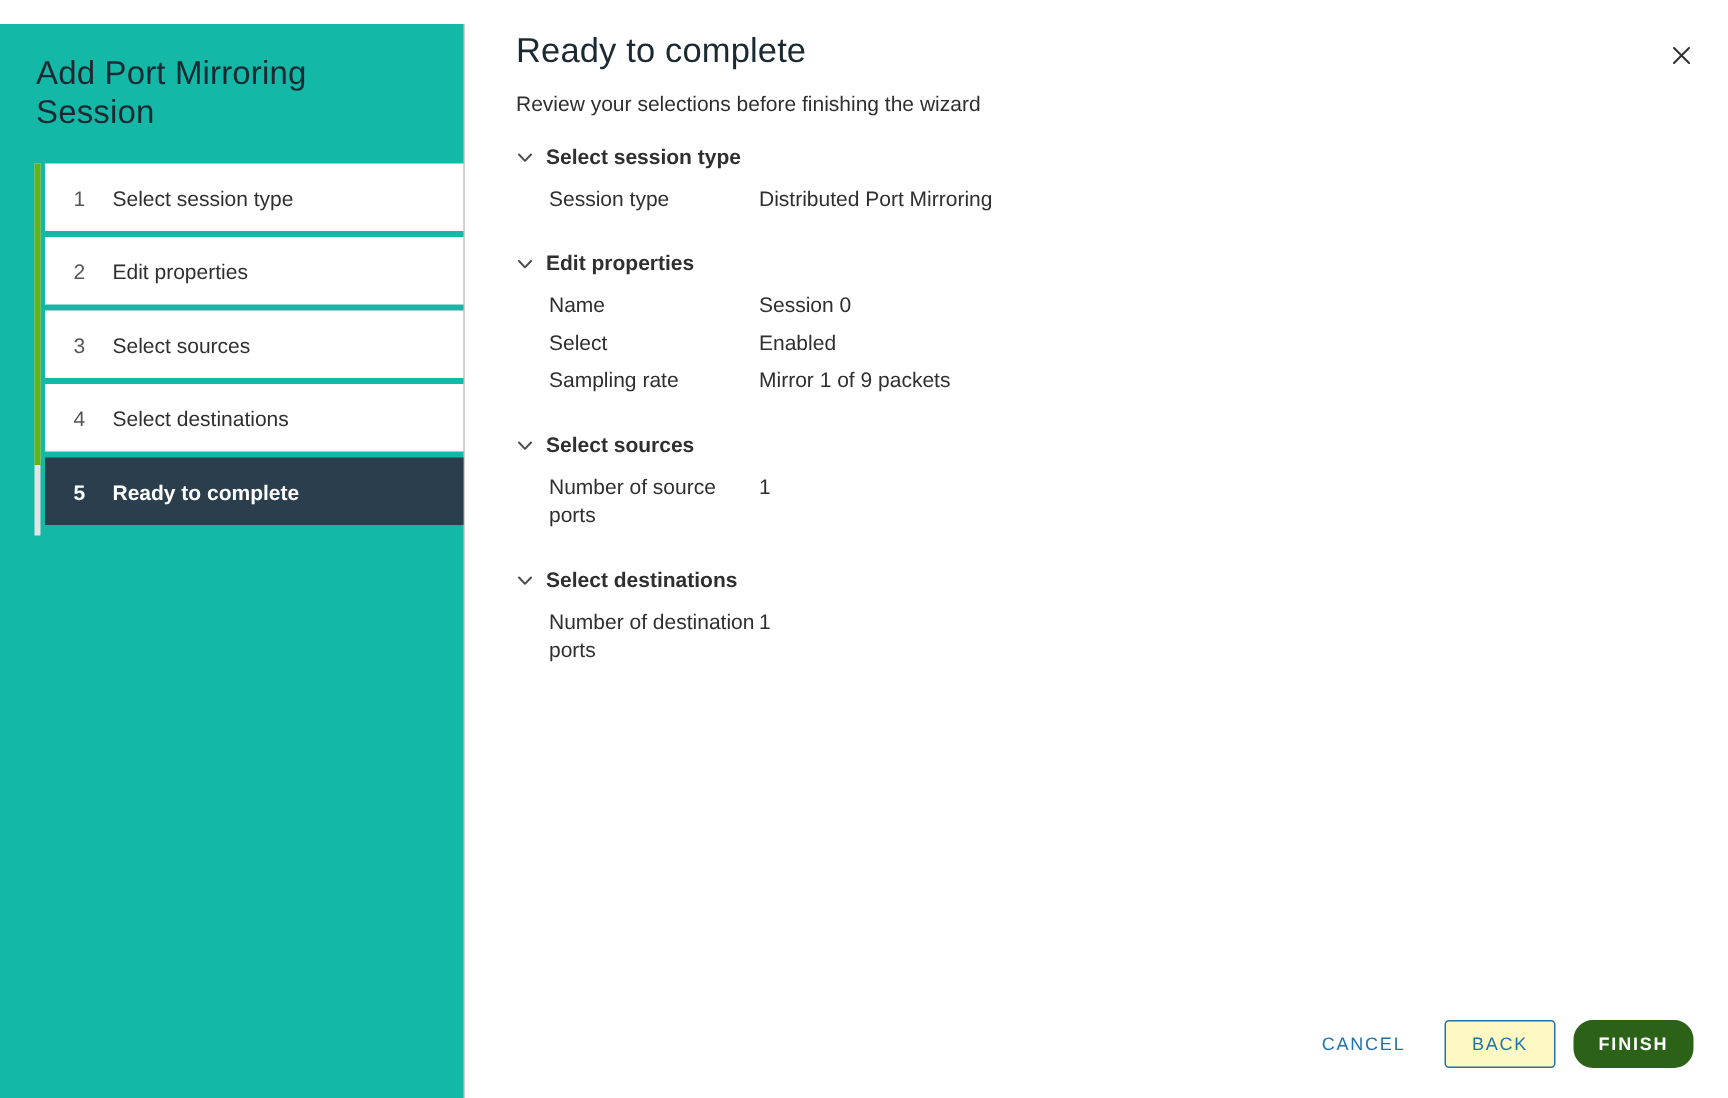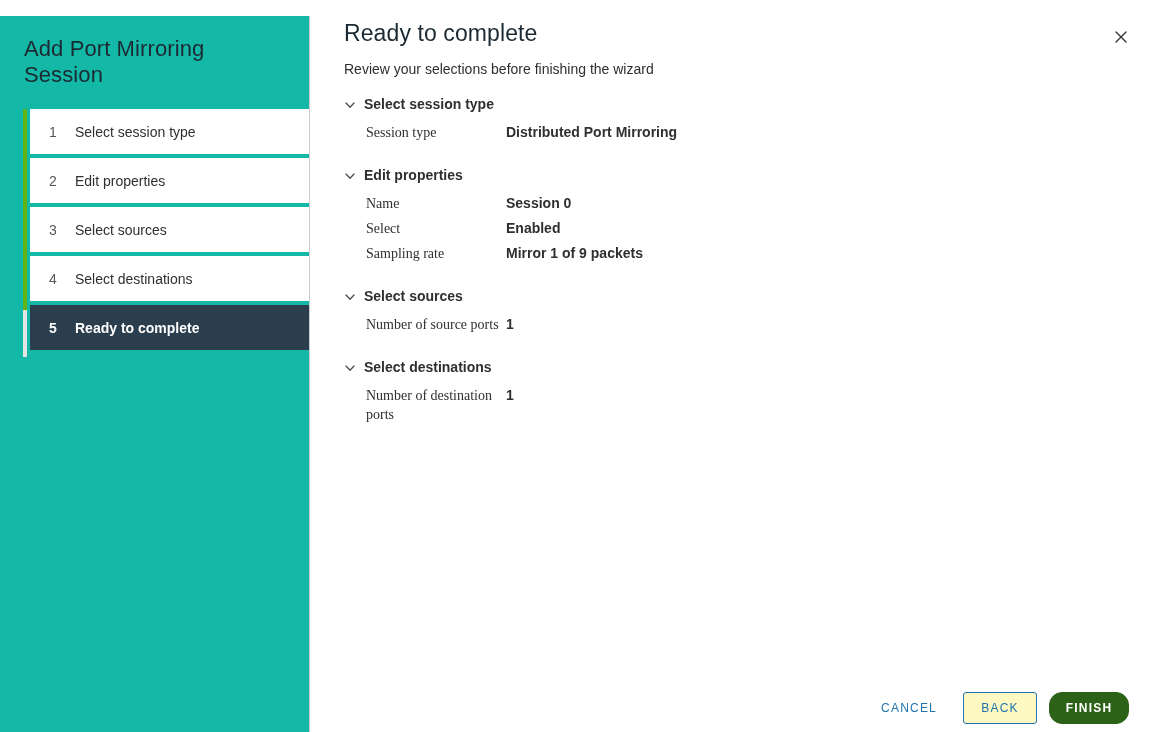--- a/index.html
+++ b/index.html
@@ -170,33 +170,31 @@
     margin-bottom: 6px;
     line-height: 19px;
   }
   .row .k {
     width: 162px;
     flex: 0 0 162px;
     padding-left: 22px;
     box-sizing: border-box;
     font-size: 14px;
     color: #2f2f2f;
-    font-family: Liberation Serif, serif;
   }
   .row .v {
     font-size: 14px;
     color: #2f2f2f;
-    font-weight: bold;
   }
 
   
   .footer {
     position: absolute;
     right: 23px;
-    bottom: 8px;
+    bottom: 20px;
     display: flex;
     align-items: center;
     gap: 12px;
   }
   .btn {
     font-family: "Liberation Sans", sans-serif;
     font-size: 12px;
     letter-spacing: 1.2px;
     height: 32px;
     min-width: 72px;

